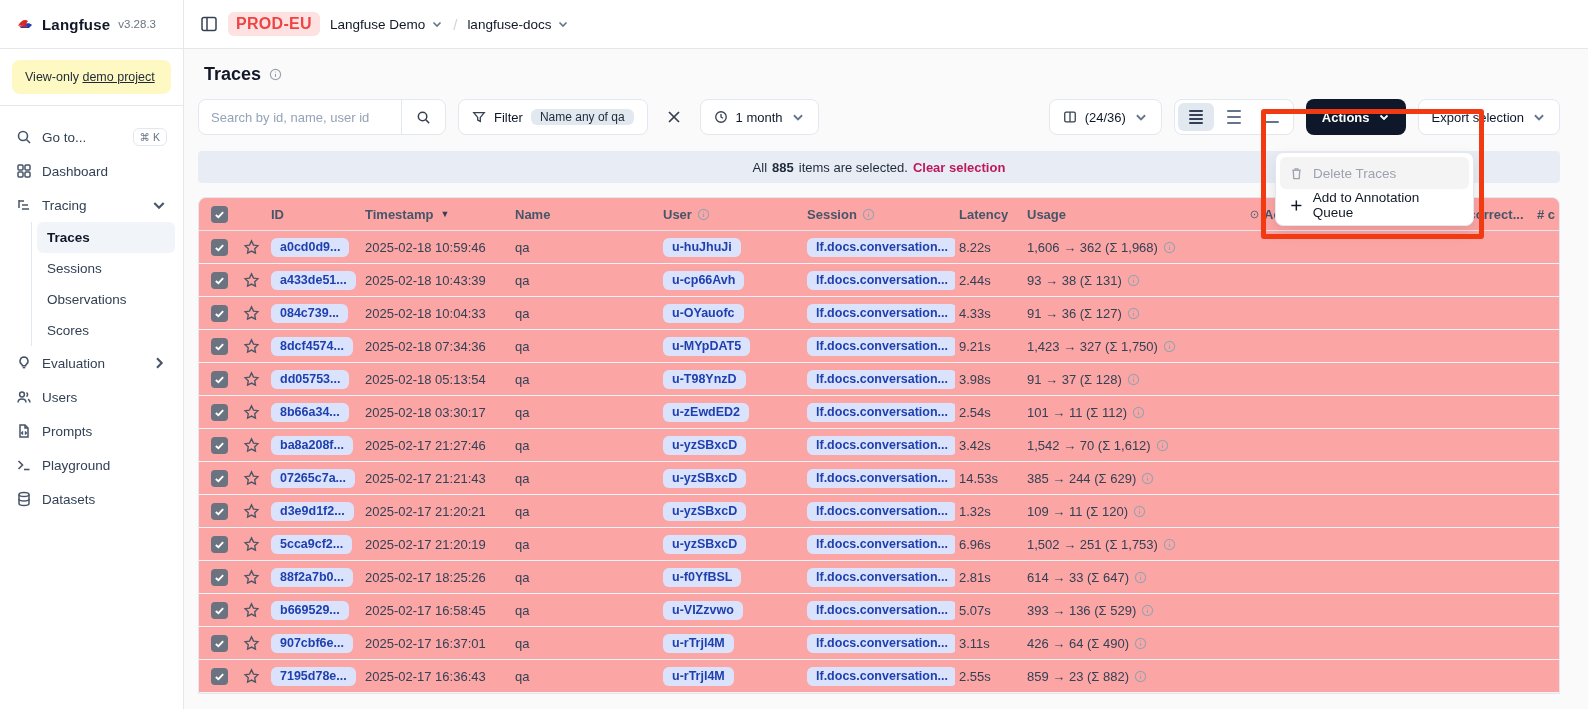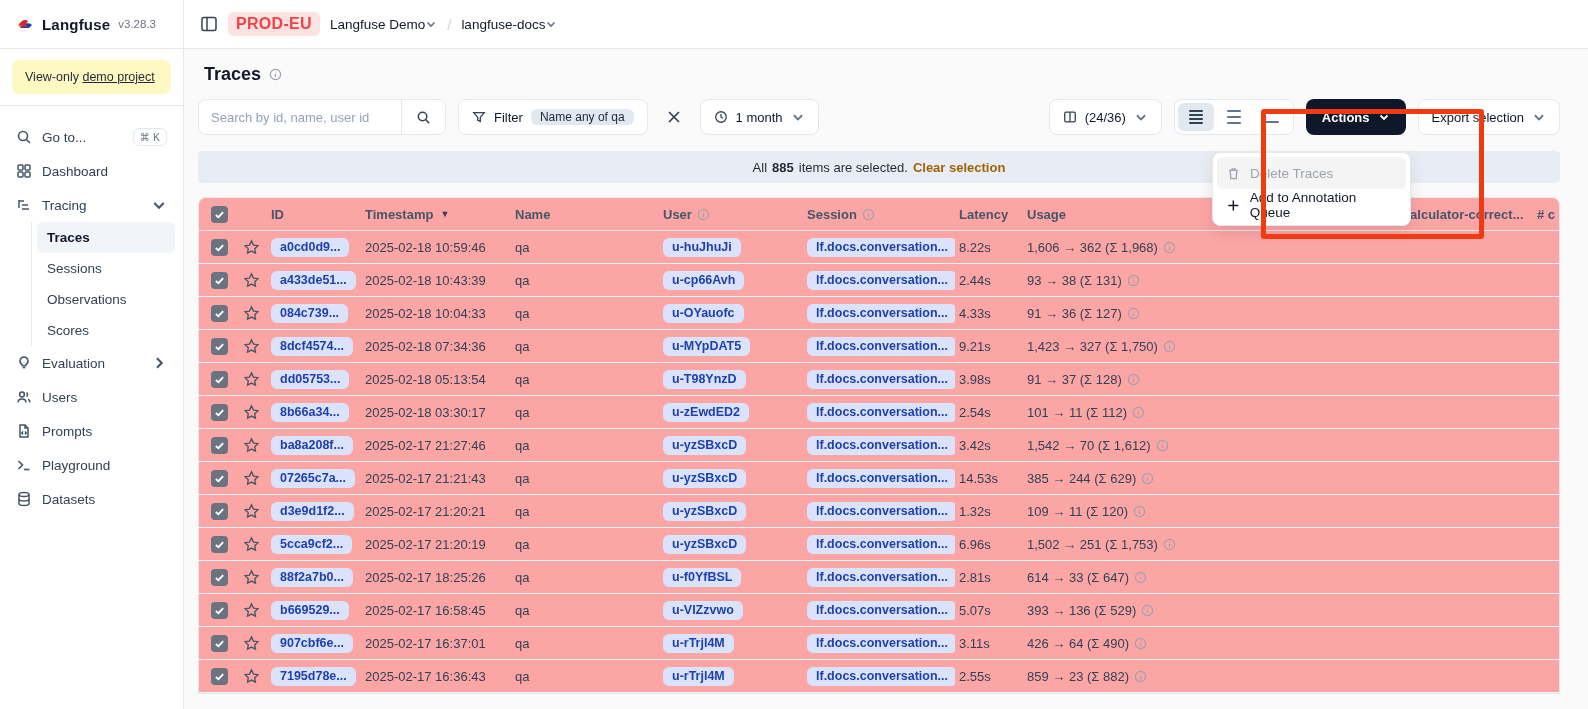--- a/index.html
+++ b/index.html
@@ -26,21 +26,21 @@
   .chev { width:12px; height:12px; color:#64748b; }
   .sub-group { border-left:1px solid #e2e8f0; margin-left:23px; padding-left:5px; }
   .sub-item { display:flex; align-items:center; height:31px; padding:0 10px; border-radius:6px; font-size:13.5px; color:#334155; cursor:pointer; }
   .sub-item.active { background:#f1f5f9; font-weight:600; color:#0f172a; }
 
   
   .main { flex:1; display:flex; flex-direction:column; min-width:0; background:#fafafa; }
   .topbar { height:49px; background:#fff; border-bottom:1px solid #e5e7eb; display:flex; align-items:center; gap:10px; padding:0 16px; flex-shrink:0; }
   .topbar svg.panel { width:18px; height:18px; color:#374151; cursor:pointer; }
   .env-badge { background:#fee2e2; color:#ef4444; font-size:16px; font-weight:700; padding:3px 8px; border-radius:6px; letter-spacing:.3px; }
-  .crumb { font-size:13.5px; color:#111827; display:flex; align-items:center; cursor:pointer; }
+  .crumb { font-size:13.5px; color:#111827; display:flex; align-items:center; gap:6px; cursor:pointer; }
   .slash { color:#d1d5db; font-size:15px; }
 
   .content { padding:0 28px 0 14px; flex:1; min-width:0; }
   .page-title-row { display:flex; align-items:center; gap:8px; margin:15px 0 0 6px; }
   .page-title { font-size:18px; font-weight:700; color:#111827; }
 
   
   .toolbar { display:flex; align-items:center; gap:12px; margin-top:14px; height:36px; }
   .searchbox { display:flex; align-items:stretch; width:248px; height:36px; border:1px solid #e2e8f0; border-radius:8px; background:#fff; overflow:hidden; }
   .searchbox input { border:0; outline:0; flex:1; padding:0 12px; font-size:13px; color:#111827; font-family:inherit; background:transparent; }
@@ -56,39 +56,39 @@
   .density-seg.active { background:#e2e8f0; }
   .lines { display:flex; flex-direction:column; width:14px; }
   .lines i { display:block; height:2px; background:#64748b; border-radius:1px; }
   .density-seg.active .lines i { background:#334155; }
   .btn-dark { height:36px; display:inline-flex; align-items:center; gap:8px; padding:0 16px; border-radius:8px; background:#0f172a; color:#fff; font-size:13px; font-weight:600; border:0; cursor:pointer; font-family:inherit; }
   .btn-dark svg { color:#fff; width:12px; height:12px; }
 
   
   .selection-banner { margin-top:16px; height:32px; background:#e8edf5; border-radius:4px; display:flex; align-items:center; justify-content:center; gap:5px; font-size:13px; color:#1f2937; }
   .selection-banner b { font-weight:700; }
-  .selection-banner a { color:#a16207; font-weight:700; text-decoration:none; cursor:pointer; }
+  .selection-banner a { color:#be185d; font-weight:700; text-decoration:none; cursor:pointer; }
 
   
   .table { margin-top:14px; background:#fca5a5; border:1px solid #e5e7eb; border-radius:8px 8px 0 0; overflow:hidden; }
   .tr { display:grid; grid-template-columns:40px 28px 94px 150px 148px 144px 152px 68px 223px 142px 145px minmax(0,1fr); align-items:center; height:33px; }
   .tr.head { color:#475569; font-size:13px; font-weight:600; border-bottom:1px solid #e5e7eb; }
   .tr.row { border-bottom:1px solid #f1f5f9; font-size:13px; color:#334155; }
   .cell { padding:0 4px; white-space:nowrap; overflow:hidden; display:flex; align-items:center; gap:5px; }
   .cell.first { padding-left:12px; }
   .checkbox { width:17px; height:17px; background:#6b7280; border-radius:4px; display:flex; align-items:center; justify-content:center; cursor:pointer; flex-shrink:0; }
   .checkbox svg { width:11px; height:11px; color:#fff; }
   .star { width:17px; height:17px; color:#4b5563; cursor:pointer; }
   .pill { background:#dbe3fc; color:#1e3fae; font-weight:600; font-size:12.5px; padding:2.5px 9px; border-radius:6px; white-space:nowrap; cursor:pointer; }
   .info-i { width:13px; height:13px; color:#9ca3af; flex-shrink:0; }
   .sort-caret { font-size:9px; color:#334155; margin-left:2px; }
   .target-ic { width:13px; height:13px; color:#475569; }
 
   
-  .dropdown { position:absolute; left:1212px; top:152px; width:199px; background:#fff; border:1px solid #e5e7eb; border-radius:8px; box-shadow:0 6px 16px rgba(15,23,42,.10); padding:4px; z-index:40; }
+  .dropdown { position:absolute; left:1275px; top:152px; width:199px; background:#fff; border:1px solid #e5e7eb; border-radius:8px; box-shadow:0 6px 16px rgba(15,23,42,.10); padding:4px; z-index:40; }
   .menu-item { display:flex; align-items:center; gap:9px; height:32px; padding:0 9px; border-radius:6px; font-size:13.5px; cursor:pointer; }
   .menu-item svg { width:15px; height:15px; }
   .menu-item.disabled { color:#9ca3af; background:#f4f4f5; }
   .menu-item.normal { color:#111827; }
 
   
   .highlight-rect { position:absolute; left:1261px; top:109px; width:223px; height:130px; border:5px solid #f23a12; border-radius:3px; z-index:60; pointer-events:none; }
 </style>
 </head>
 <body>

